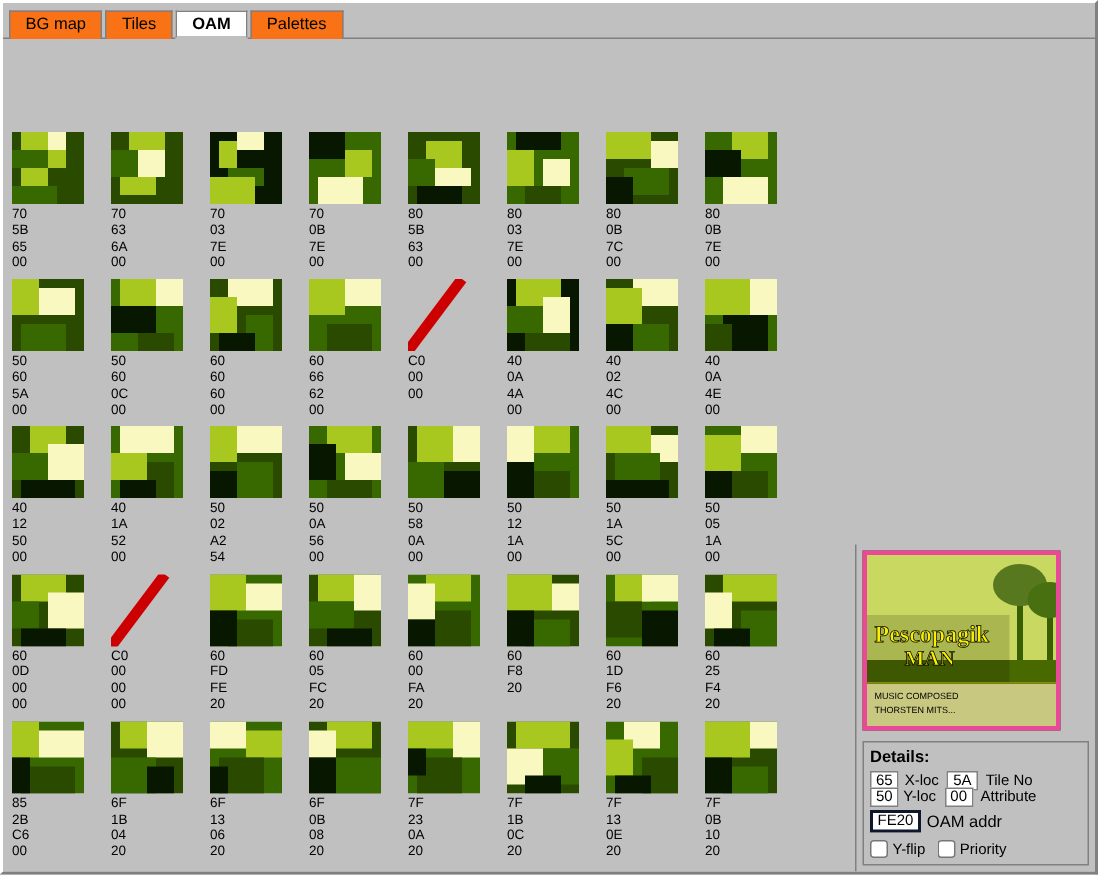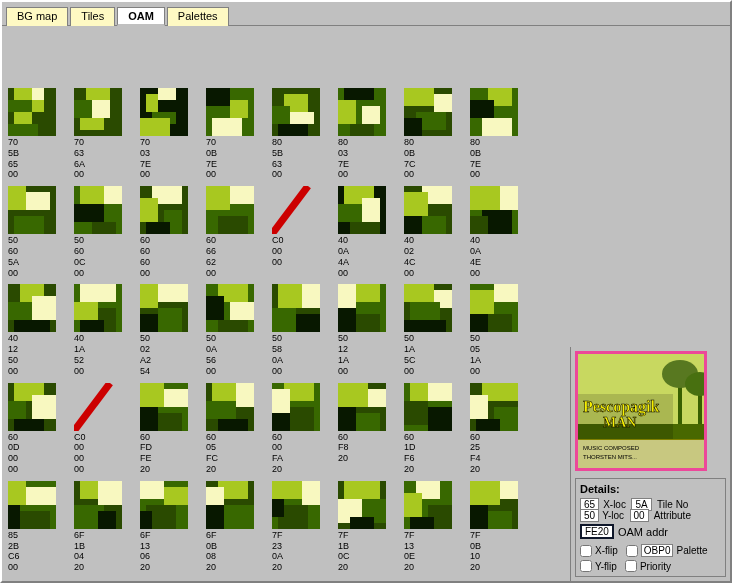--- a/index.html
+++ b/index.html
@@ -24,21 +24,21 @@
     .tab-bar {
       display: flex;
       flex-direction: row;
       padding: 4px 4px 0 4px;
       background: #c0c0c0;
     }
     .tab {
       padding: 2px 10px;
       border: 1px solid #808080;
       border-bottom: none;
-      background: #fef9c3;
+      background: #f97316;
       cursor: pointer;
       margin-right: 2px;
       font-size: 11px;
       position: relative;
       top: 1px;
     }
     .tab.active {
       background: #ffffff;
       border-color: #808080;
       border-bottom: 2px solid #c0c0c0;
@@ -726,31 +726,20 @@
           </tr>
         </tbody>
           </table>
 
         <div class="details-full-row">
           <span style="background:#fff;border:2px solid #0f172a;padding:0 3px;font-size:10px;">FE20</span>
           <span>OAM addr</span>
         </div>
 
         <div style="margin-top:5px;">
-          <div style="display:flex;gap:8px;margin-bottom:3px;">
-            <div class="checkbox-item">
-              <input type="checkbox" style="">
-              <label>X-flip</label>
-            </div>
-            <div class="checkbox-item">
-              <input type="checkbox" style="">
-              <span style="background:#fff;border:1px solid #808080;padding:0 2px;font-size:10px;">OBP0</span>
-              <label>Palette</label>
-            </div>
-          </div>
           <div style="display:flex;gap:8px;">
             <div class="checkbox-item">
               <input type="checkbox" style="">
               <label>Y-flip</label>
             </div>
             <div class="checkbox-item">
               <input type="checkbox" style="">
               <label>Priority</label>
             </div>
           </div>

